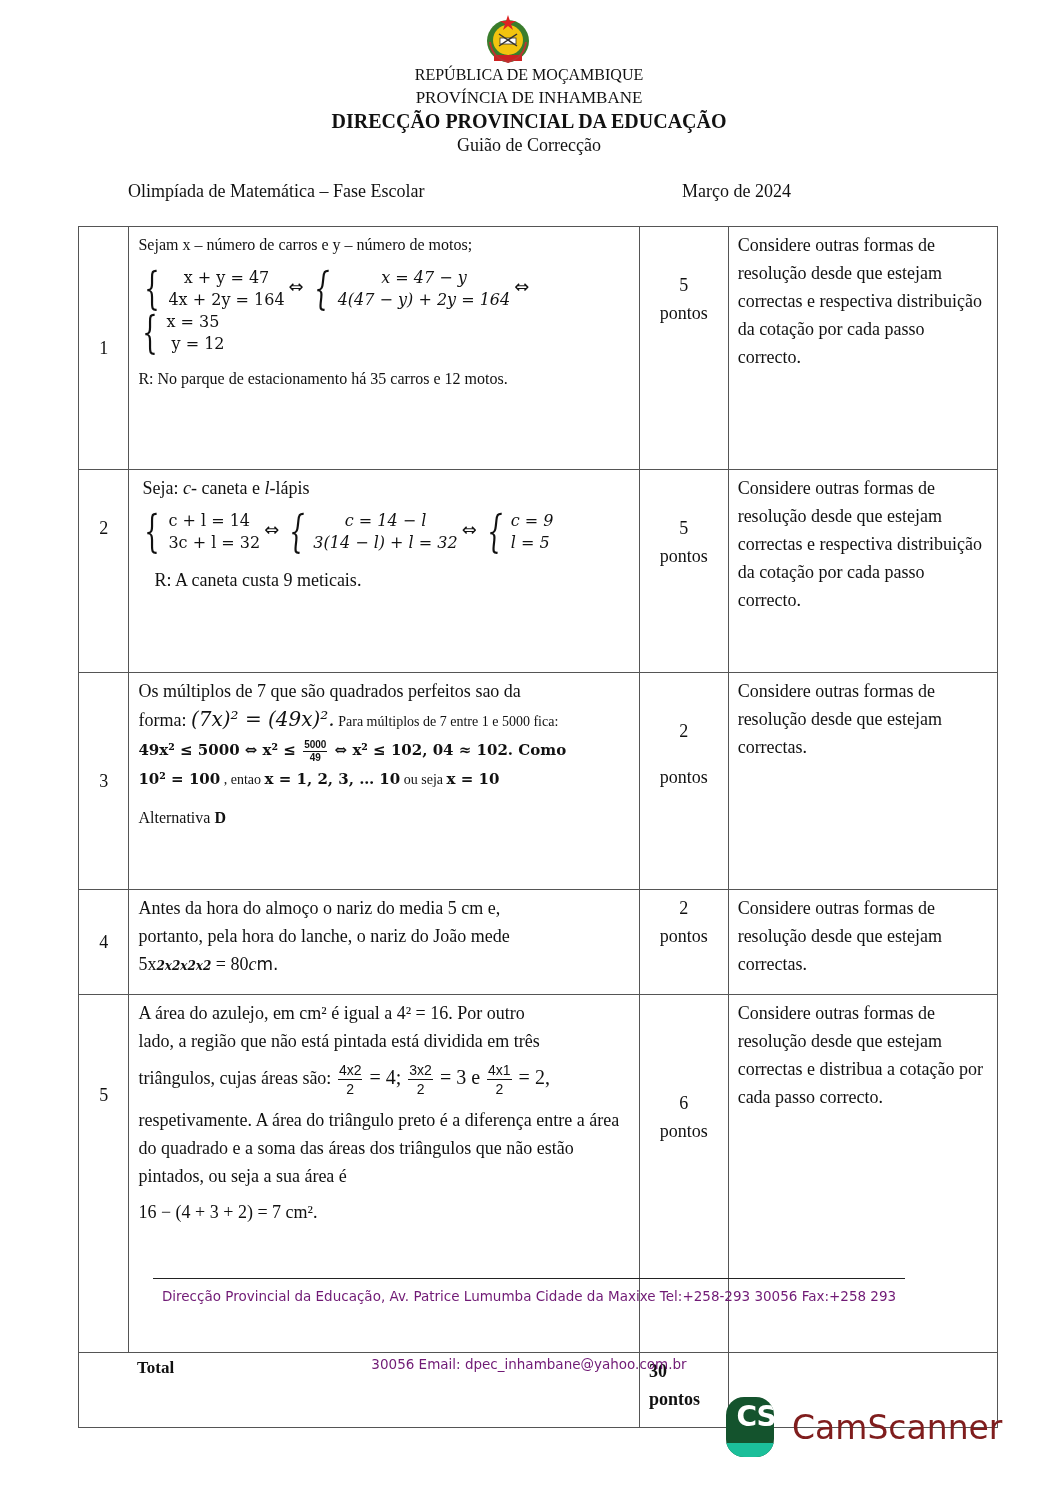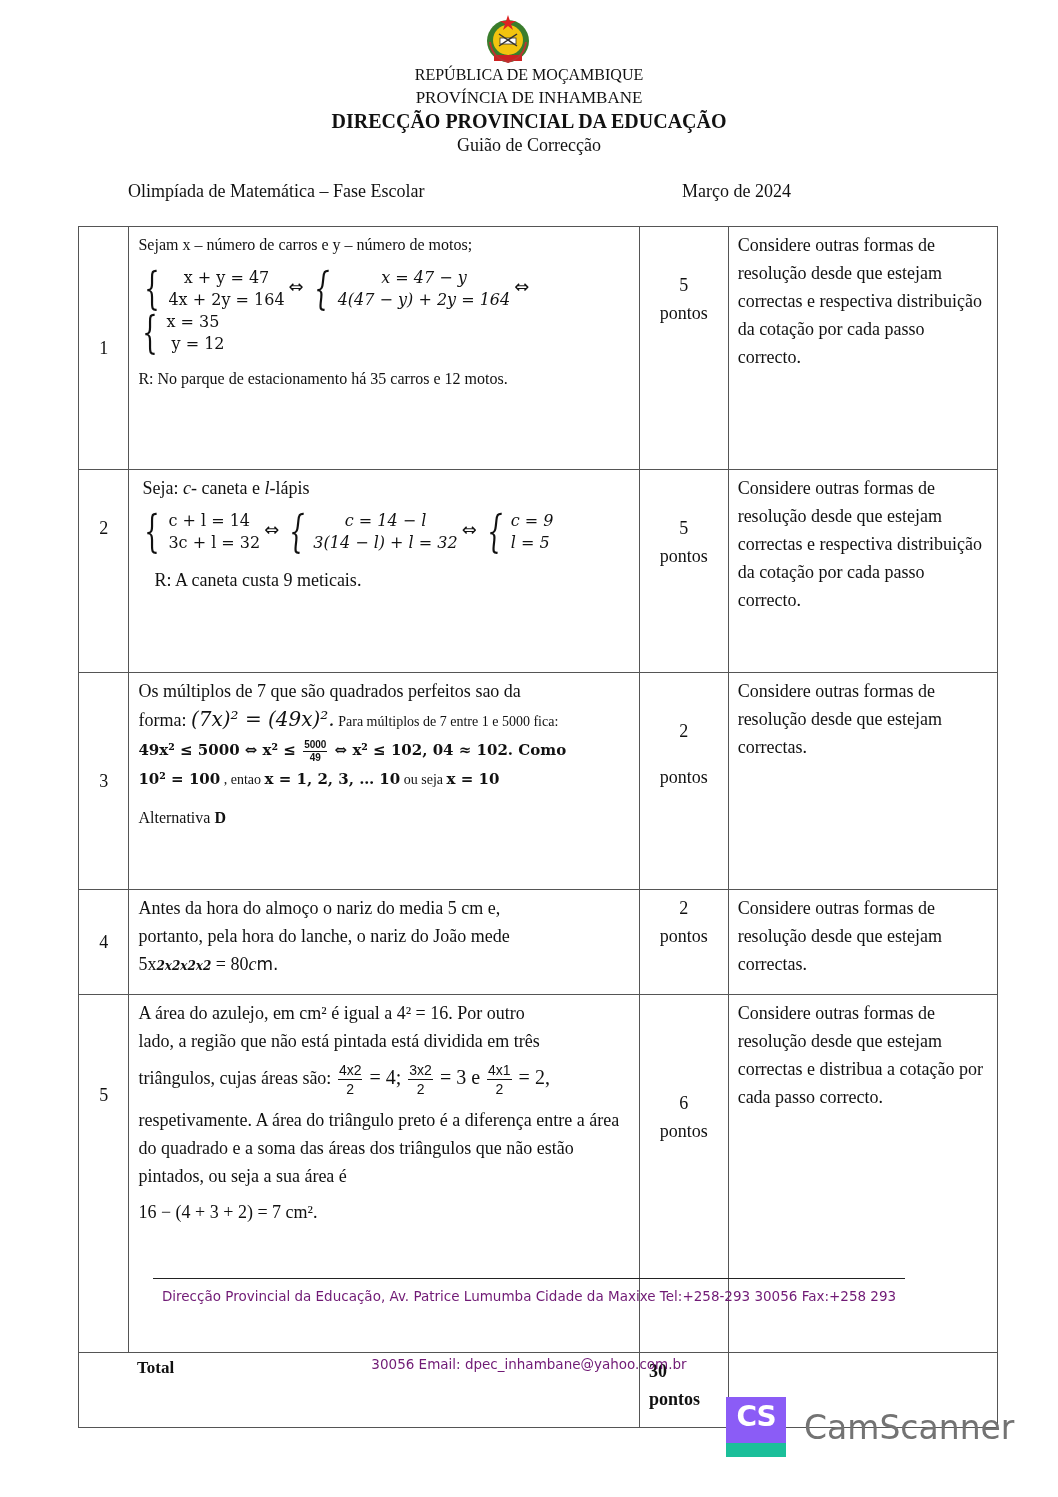--- a/index.html
+++ b/index.html
@@ -43,25 +43,25 @@
   .row4 td { height:96px; }
   .row5 td { height:259px; }
   .rowt td { height:66px; }
   .gap { height:10px; }
   .footer-line { position:absolute; left:153px; top:1278px; width:752px; border-top:1px solid #222; }
   .footer { position:absolute; left:0; width:1058px; text-align:center;
             font-family:"DejaVu Sans", sans-serif; font-size:13.5px; color:#701a75; }
   .f1 { top:1288px; }
   .f2 { top:1311px;margin-top:45px; }
   .cs { position:absolute; left:726px; top:1397px; display:flex; align-items:center; }
-  .cs-logo { width:60px; height:60px; border-radius:0; overflow:hidden; background:#8b5cf6; position:relative; }
+  .cs-logo { width:48px; height:60px; border-radius:18px; overflow:hidden; background:#14532d; position:relative; }
   .cs-logo .cs-letters { position:absolute; top:3px; left:0; width:60px; text-align:center; color:#fff;
             font-family:"DejaVu Sans", sans-serif; font-weight:bold; font-size:28px; letter-spacing:-1px; }
   .cs-logo .cs-band { position:absolute; bottom:0; left:0; width:60px; height:14px; background:#1bbf9a; }
-  .cs-name { margin-left:18px; font-family:"DejaVu Sans", sans-serif; font-size:33px; color:#737373; }
+  .cs-name { margin-left:18px; font-family:"DejaVu Sans", sans-serif; font-size:33px; color:#7f1d1d; }
 </style>
 </head>
 <body>
 
 <svg class="emblem" viewBox="0 0 52 54">
   <circle cx="26" cy="29" r="21" fill="#3a7d2c"></circle>
   <circle cx="26" cy="28" r="15" fill="#f2c40f"></circle>
   <polygon points="26,3 28,9 34,9 29,12 31,18 26,14 21,18 23,12 18,9 24,9" fill="#d22"></polygon>
   <rect x="18" y="26" width="16" height="6" fill="#fff" stroke="#333" stroke-width="0.8"></rect>
   <path d="M17 22 L35 34 M35 22 L17 34" stroke="#333" stroke-width="1.5"></path>

